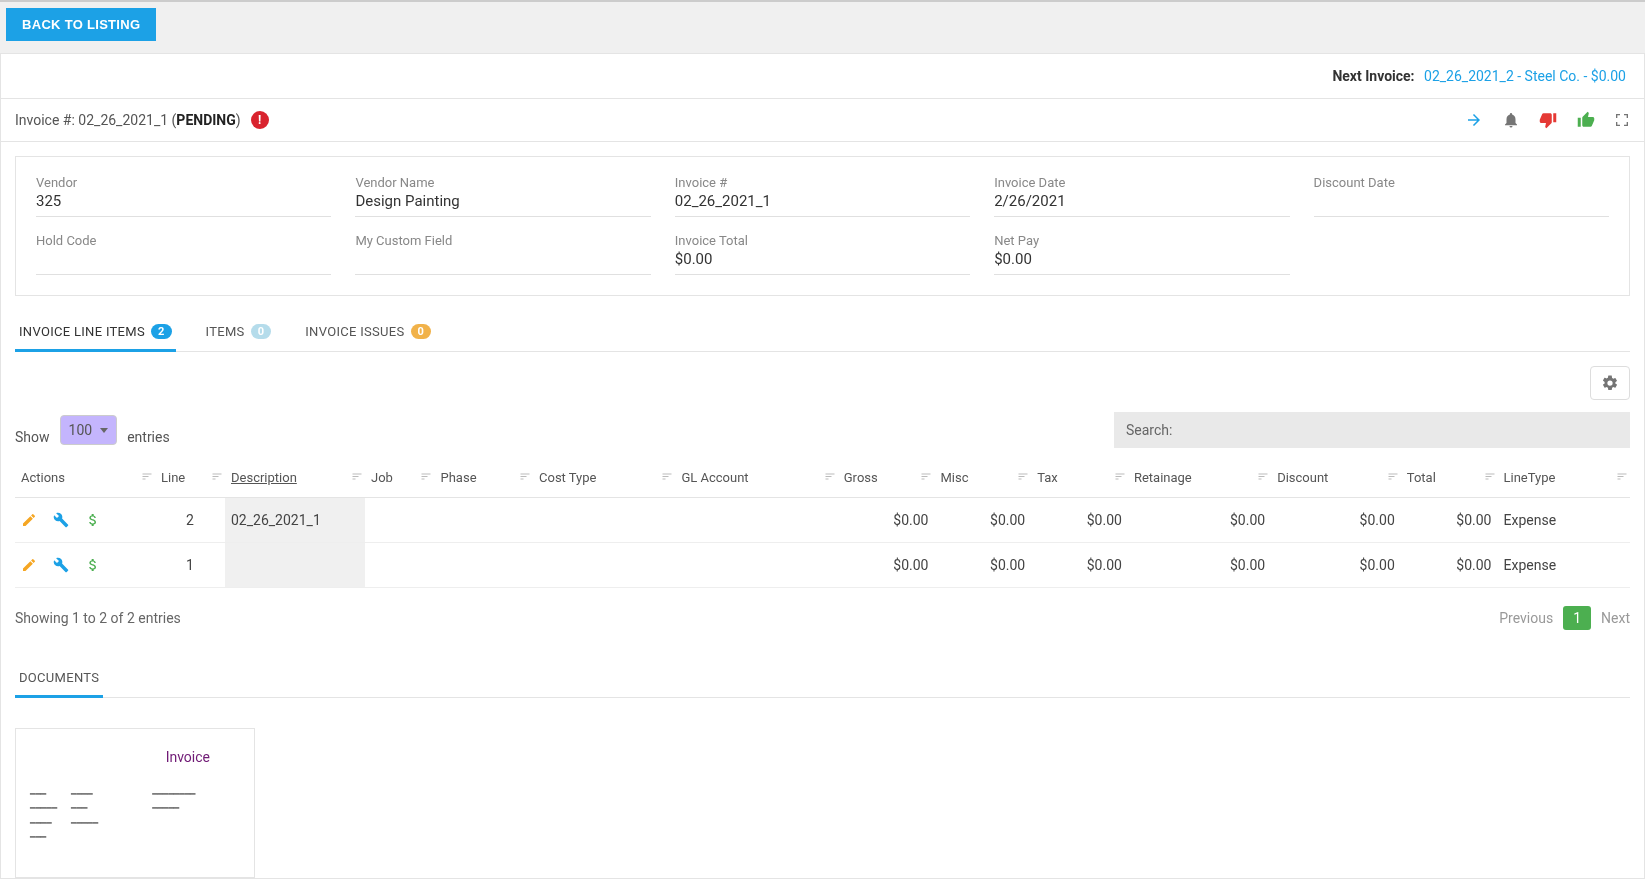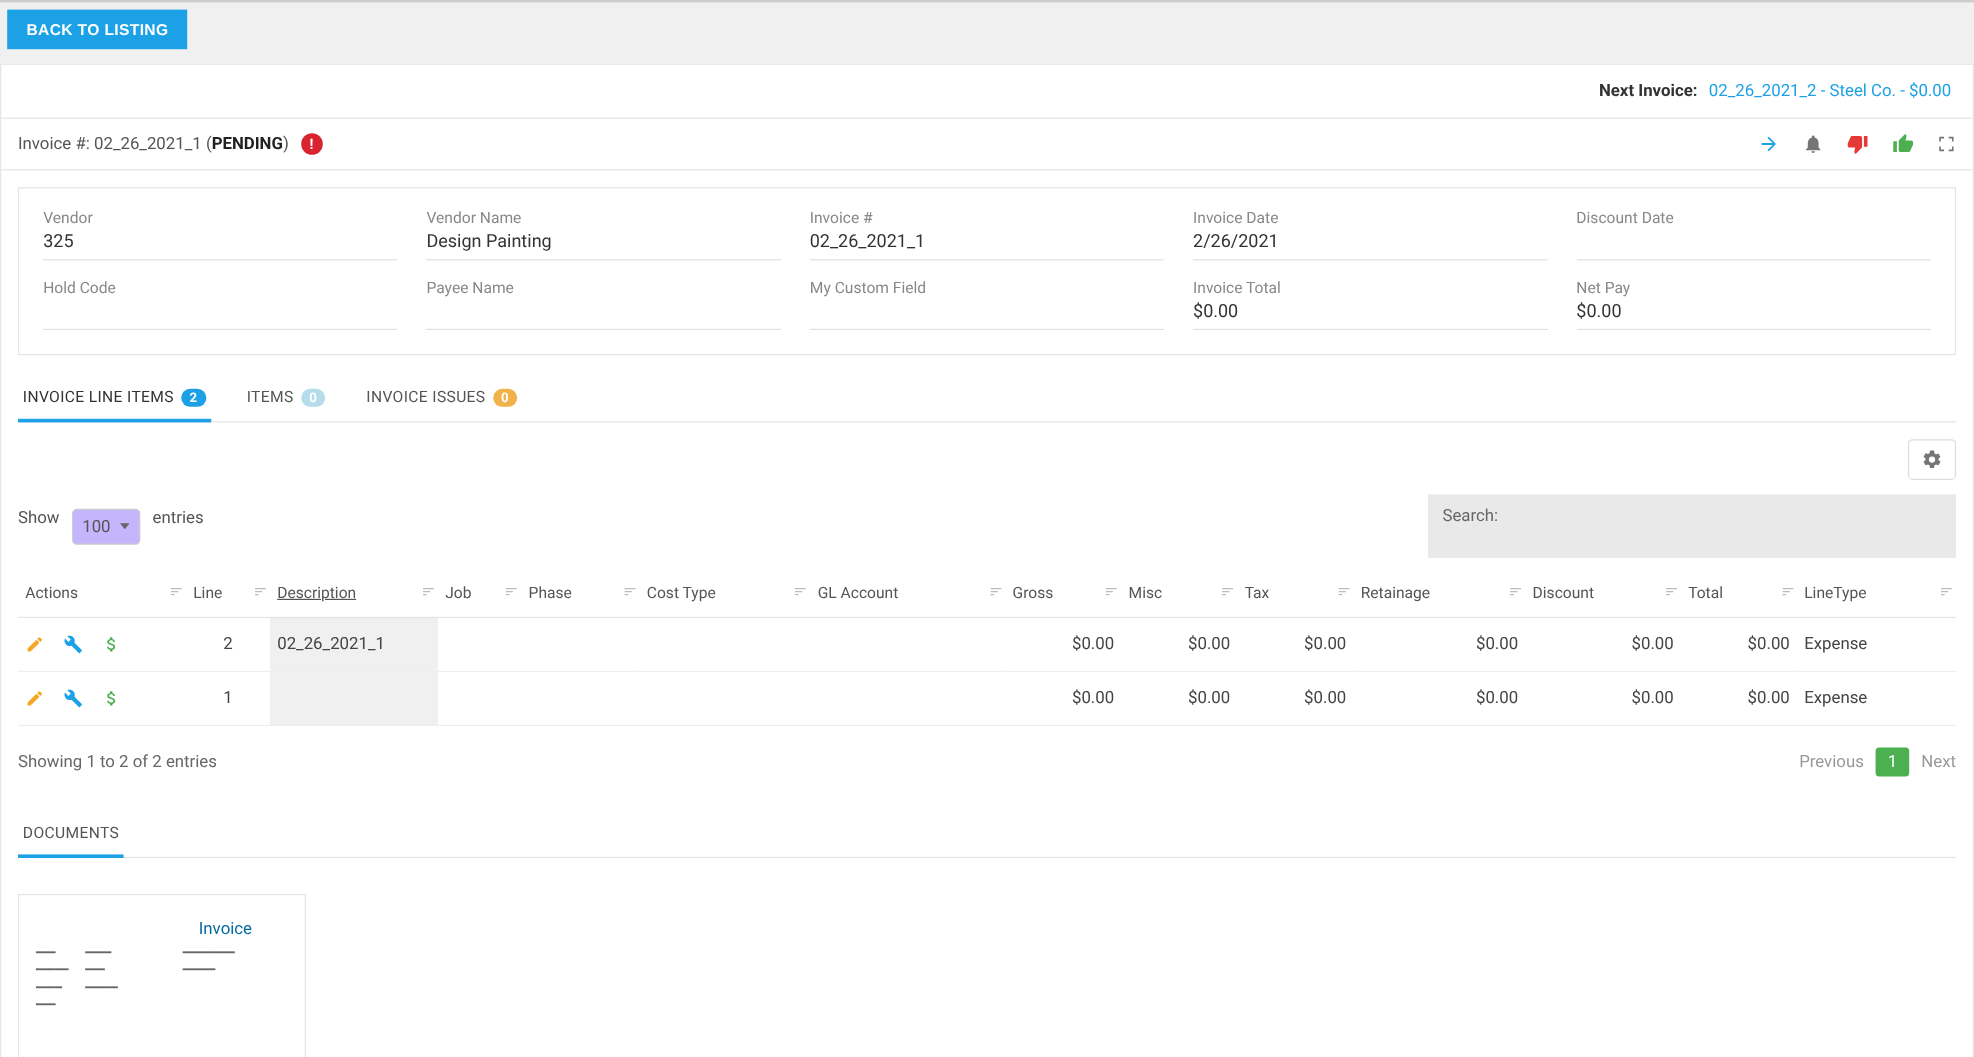--- a/index.html
+++ b/index.html
@@ -27,24 +27,24 @@
   .tab.active { color: #333; align-items: center; }
   .tab.active::after { content: ""; position: absolute; left: 0; right: 0; bottom: -1px; height: 3px; background: #1CA1E6; }
   .badge { border-radius: 10px; color: #fff; font-size: 11px; padding: 1px 7px; font-weight: 700; }
   .badge.blue { background: #1CA1E6; }
   .badge.lightblue { background: #b5dceb; color: #fff; }
   .badge.orange { background: #f1b24a; }
   .table-area { margin: 14px 14px 0 14px; }
   .table-topbar { display: flex; justify-content: flex-end; margin: 10px 0 12px 0; }
   .gear-btn { width: 40px; height: 34px; border: 1px solid #ddd; border-radius: 4px; background: #fff; display: flex; align-items: center; justify-content: center; cursor: pointer; }
   .controls-row { display: flex; justify-content: space-between; align-items: center; margin-bottom: 10px; }
-  .show-entries { display: flex; align-items: flex-start; gap: 10px; color: #555; }
+  .show-entries { display: flex; align-items: flex-end; gap: 10px; color: #555; }
   .select { border: 1px solid #ccc; border-radius: 4px; padding: 6px 8px; display: inline-flex; align-items: center; gap: 8px; background: #c4b5fd; cursor: pointer; min-width: 54px; }
   .select .caret { width: 0; height: 0; border-left: 4px solid transparent; border-right: 4px solid transparent; border-top: 5px solid #666; }
-  .search-box { background: #e9e9e9; padding: 10px 12px; width: 440px; color: #666; font-size: 14px; }
+  .search-box { background: #e9e9e9; padding: 10px 12px; width: 516px; color: #666; font-size: 14px; }
   .search-box input { background: transparent; border: none; outline: none; width: 380px; font-size: 14px; color: #333; }
   table.data { width: 100%; border-collapse: collapse; }
   table.data th { text-align: left; padding: 12px 6px; color: #555; font-weight: 400; font-size: 13px; border-bottom: 1px solid #e4e4e4; position: relative; }
   table.data th .sort-ic { position: absolute; right: 2px; top: 50%; transform: translateY(-50%); }
   table.data td { padding: 14px 6px; border-bottom: 1px solid #eee; font-size: 14px; color: #444; }
   .th-right { text-align: right; }
   .td-right { text-align: right; }
   .td-center { text-align: center; }
   .actions-cell { display: flex; gap: 16px; align-items: center; }
   .ic-btn { cursor: pointer; display: inline-flex; }
@@ -52,21 +52,21 @@
   .table-footer { display: flex; justify-content: space-between; align-items: center; margin: 18px 0 10px 0; color: #666; }
   .pagination { display: flex; align-items: center; gap: 10px; }
   .pagination .pg { color: #999; cursor: pointer; }
   .pagination .pg.active { background: #4CAF50; color: #fff; padding: 4px 10px; border-radius: 3px; }
   .docs-tab { margin: 30px 14px 0 14px; }
   .docs-tab .tab-line { border-bottom: 1px solid #e4e4e4; display: flex; }
   .docs-tab .tab-item { padding: 10px 4px 12px 4px; color: #555; font-size: 13px; letter-spacing: 0.3px; cursor: pointer; position: relative; }
   .docs-tab .tab-item.active::after { content: ""; position: absolute; left: 0; right: 0; bottom: -1px; height: 3px; background: #1CA1E6; }
   .doc-thumb { margin: 30px 14px 0 14px; width: 240px; height: 150px; border: 1px solid #e4e4e4; background: #fff; position: relative; overflow: hidden; }
   .doc-thumb .inner { padding: 20px 14px; font-size: 9px; color: #666; }
-  .doc-thumb .inv-title { text-align: right; font-size: 14px; color: #0369a1; padding-right: 30px; margin-bottom: 6px; }
+  .doc-thumb .inv-title { text-align: right; font-size: 14px; color: #701a75; padding-right: 30px; margin-bottom: 22px; }
   .doc-lines { display: flex; gap: 14px; }
   .doc-col { line-height: 1.6; }
   .doc-col div { border-bottom: 0; white-space: nowrap; }
 </style>
 </head>
 <body>
 
 <div class="topbar">
   <button class="back-btn">BACK TO LISTING</button>
 </div>
@@ -133,24 +133,20 @@
           <div class="val">2/26/2021</div>
         </div>
         <div class="field">
           <div class="lbl">Discount Date</div>
           <div class="val"></div>
         </div>
       </div>
     <div class="detail-grid detail-row2" id="fields-row2">
         <div class="field">
           <div class="lbl">Hold Code</div>
-          <div class="val"></div>
-        </div>
-        <div class="field">
-          <div class="lbl">Payee Name</div>
           <div class="val"></div>
         </div>
         <div class="field">
           <div class="lbl">My Custom Field</div>
           <div class="val"></div>
         </div>
         <div class="field">
           <div class="lbl">Invoice Total</div>
           <div class="val">$0.00</div>
         </div>

